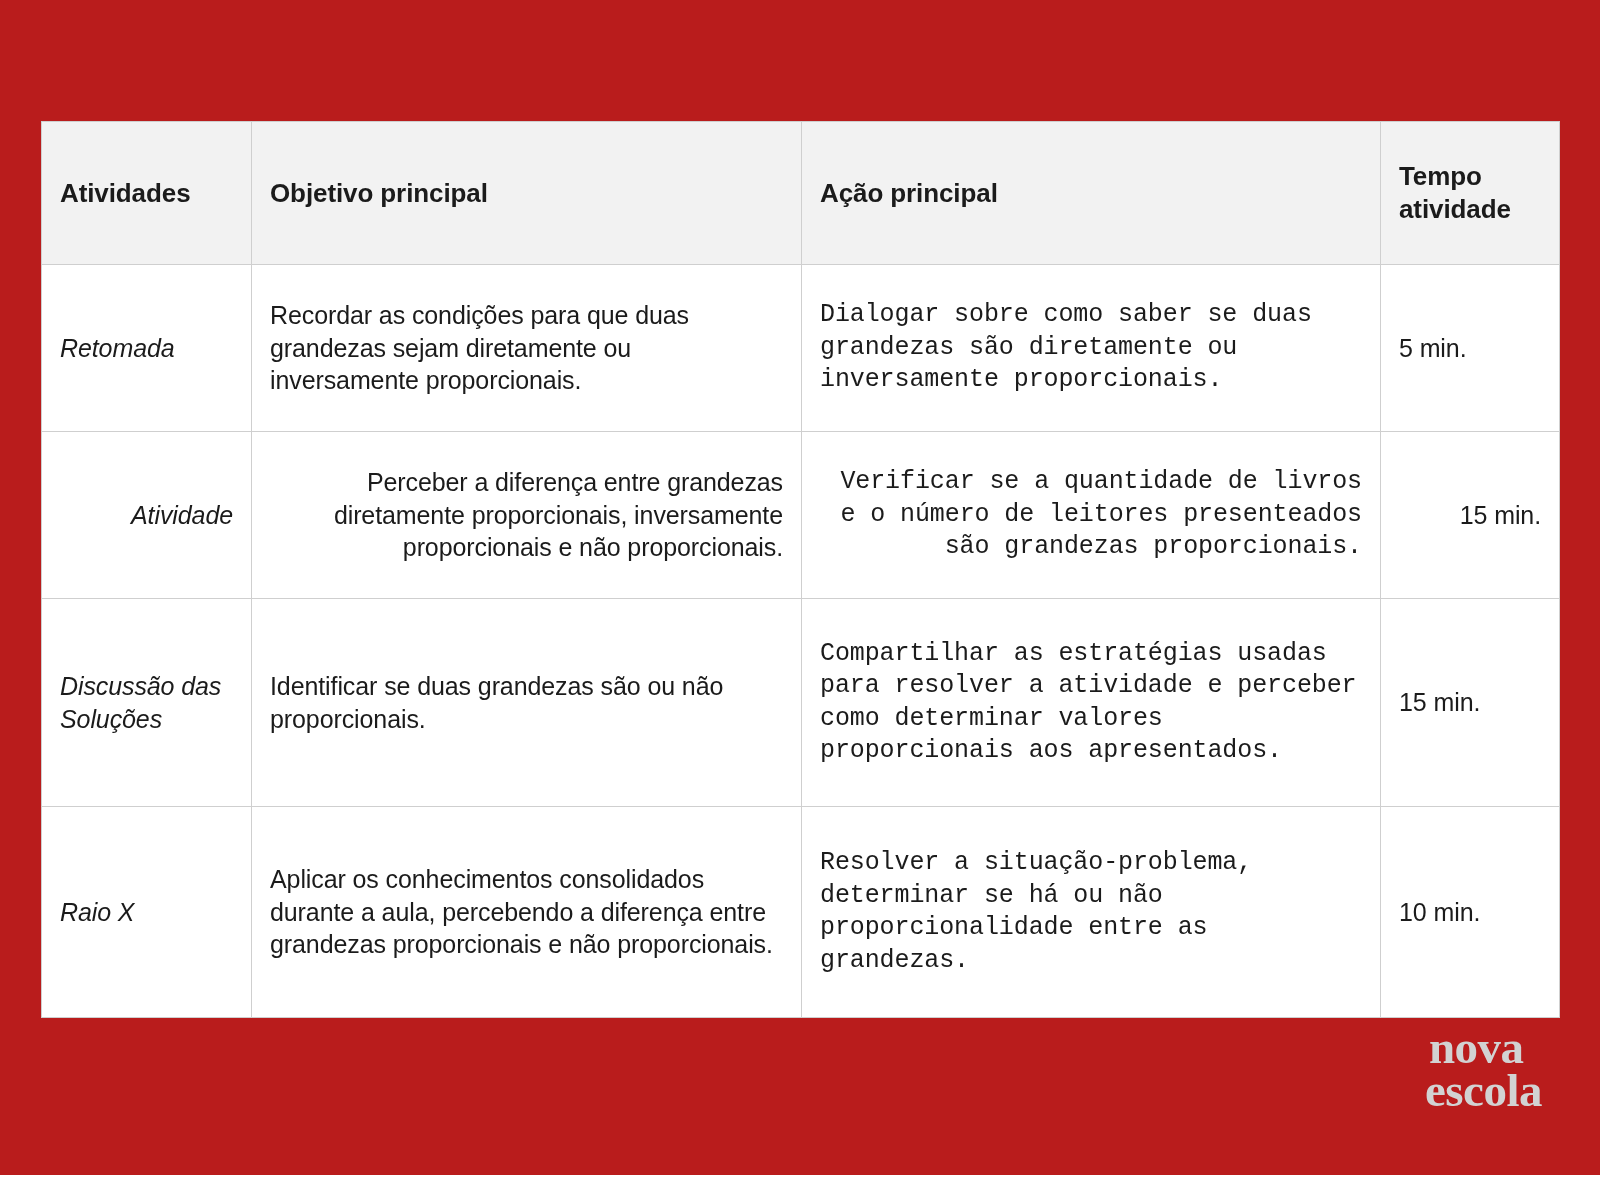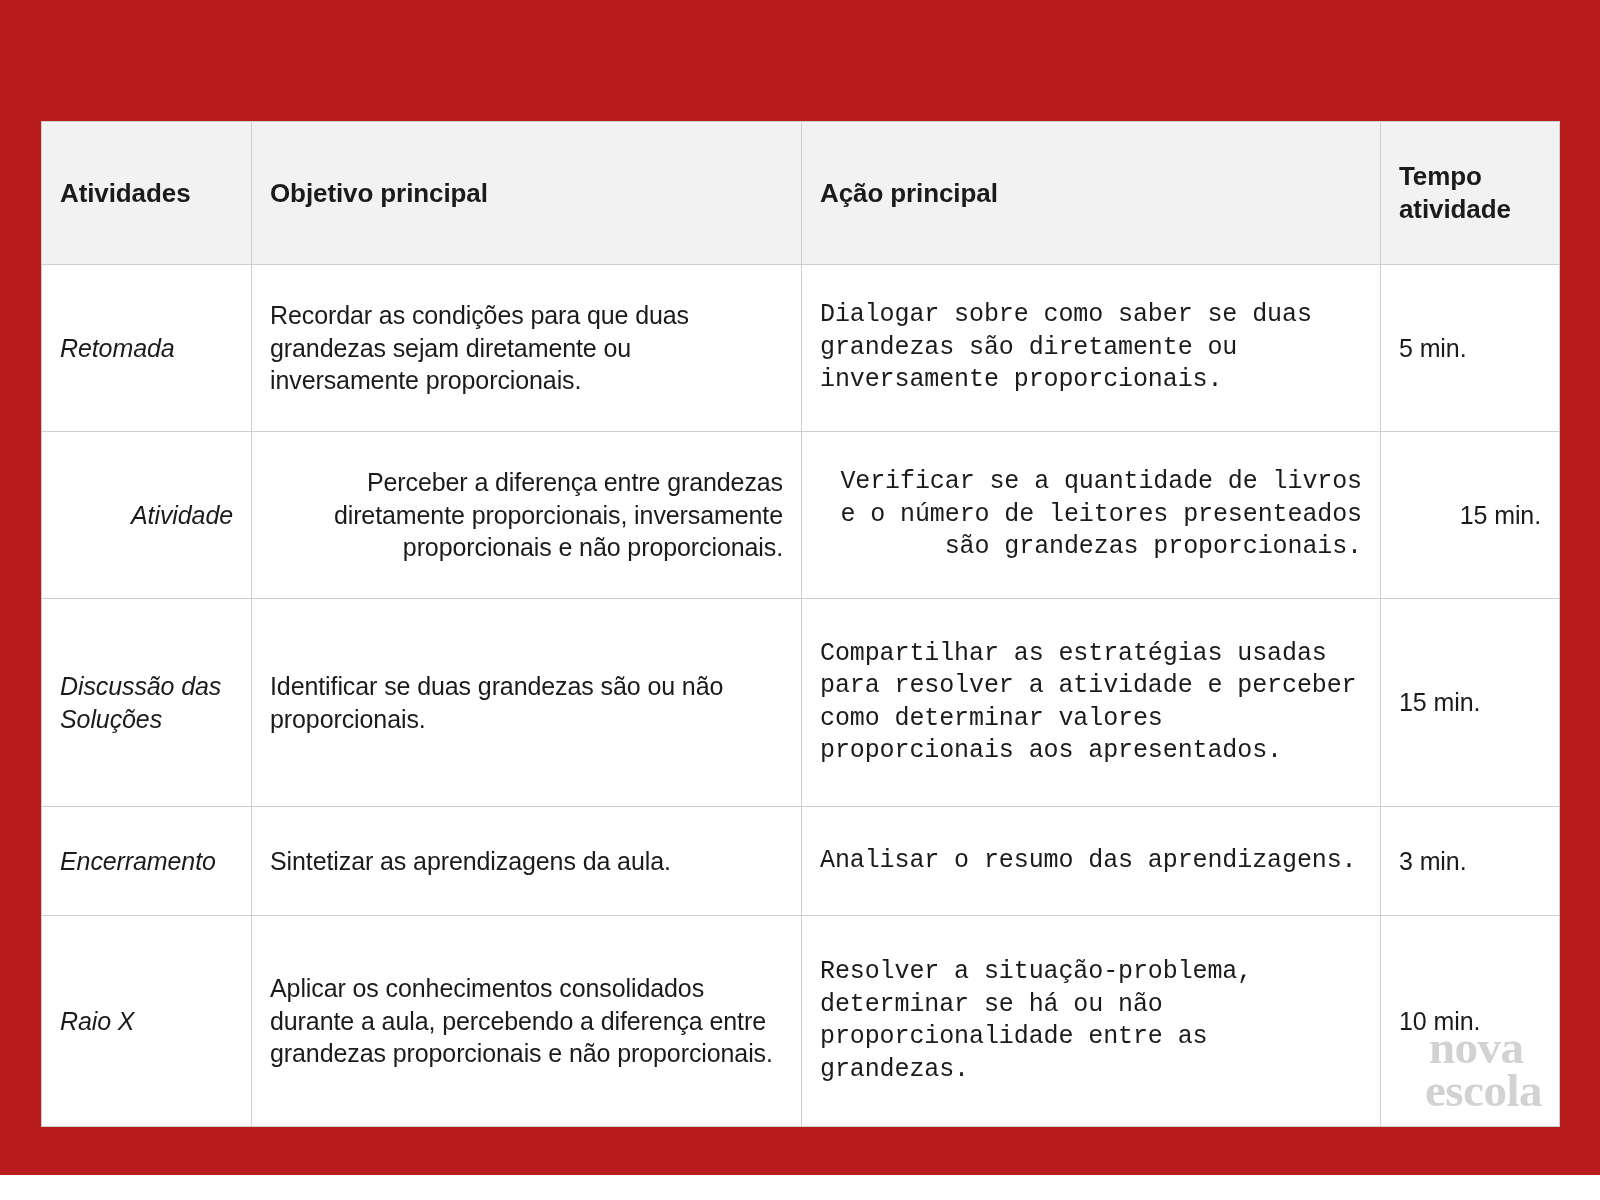--- a/index.html
+++ b/index.html
@@ -145,26 +145,20 @@
           <td class="cell-tempo">15 min.</td>
         </tr>
 
         <tr class="r-discussao">
           <td class="cell-atividade">Discussão das Soluções</td>
           <td class="cell-objetivo">Identificar  se duas grandezas são ou não proporcionais.</td>
           <td class="cell-acao">Compartilhar as estratégias usadas para resolver a atividade e perceber como determinar valores proporcionais aos apresentados.</td>
           <td class="cell-tempo">15 min.</td>
         </tr>
 
-        <tr class="r-encerramento">
-          <td class="cell-atividade">Encerramento</td>
-          <td class="cell-objetivo">Sintetizar as aprendizagens da aula.</td>
-          <td class="cell-acao">Analisar o resumo das aprendizagens.</td>
-          <td class="cell-tempo">3 min.</td>
-        </tr>
 
         <tr class="r-raiox">
           <td class="cell-atividade">Raio X</td>
           <td class="cell-objetivo">Aplicar os conhecimentos consolidados durante a aula, percebendo a diferença entre grandezas proporcionais e não proporcionais.</td>
           <td class="cell-acao">Resolver a situação-problema, determinar se há ou não proporcionalidade entre as grandezas.</td>
           <td class="cell-tempo">10 min.</td>
         </tr>
 
       </tbody>
     </table>

